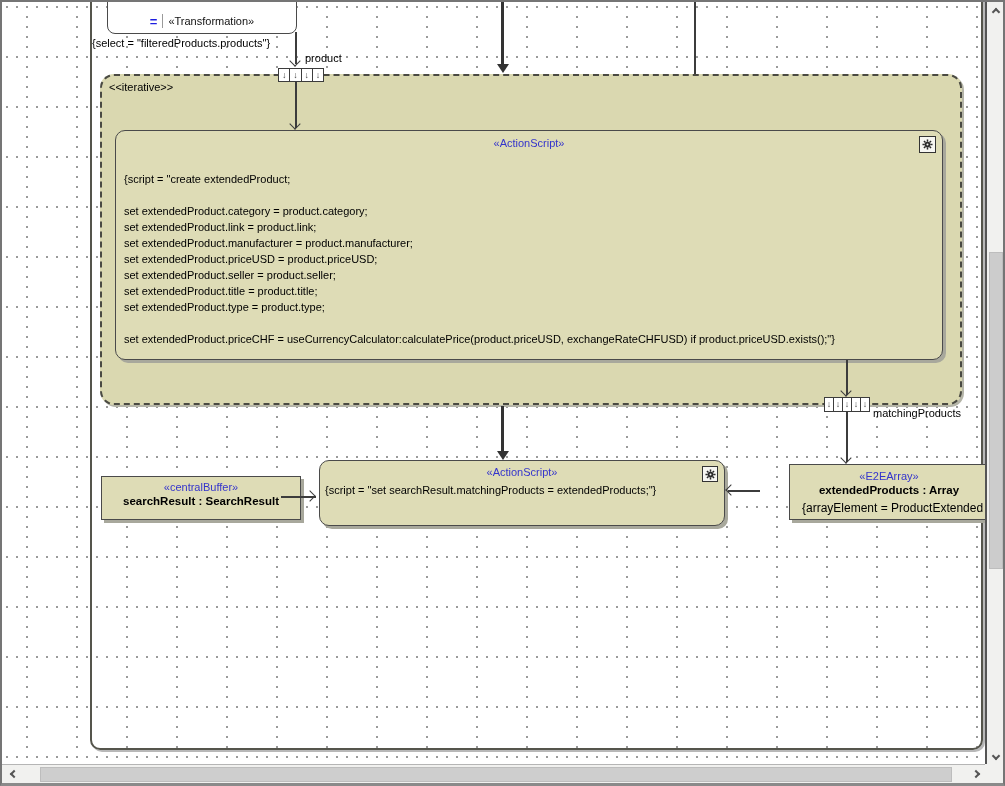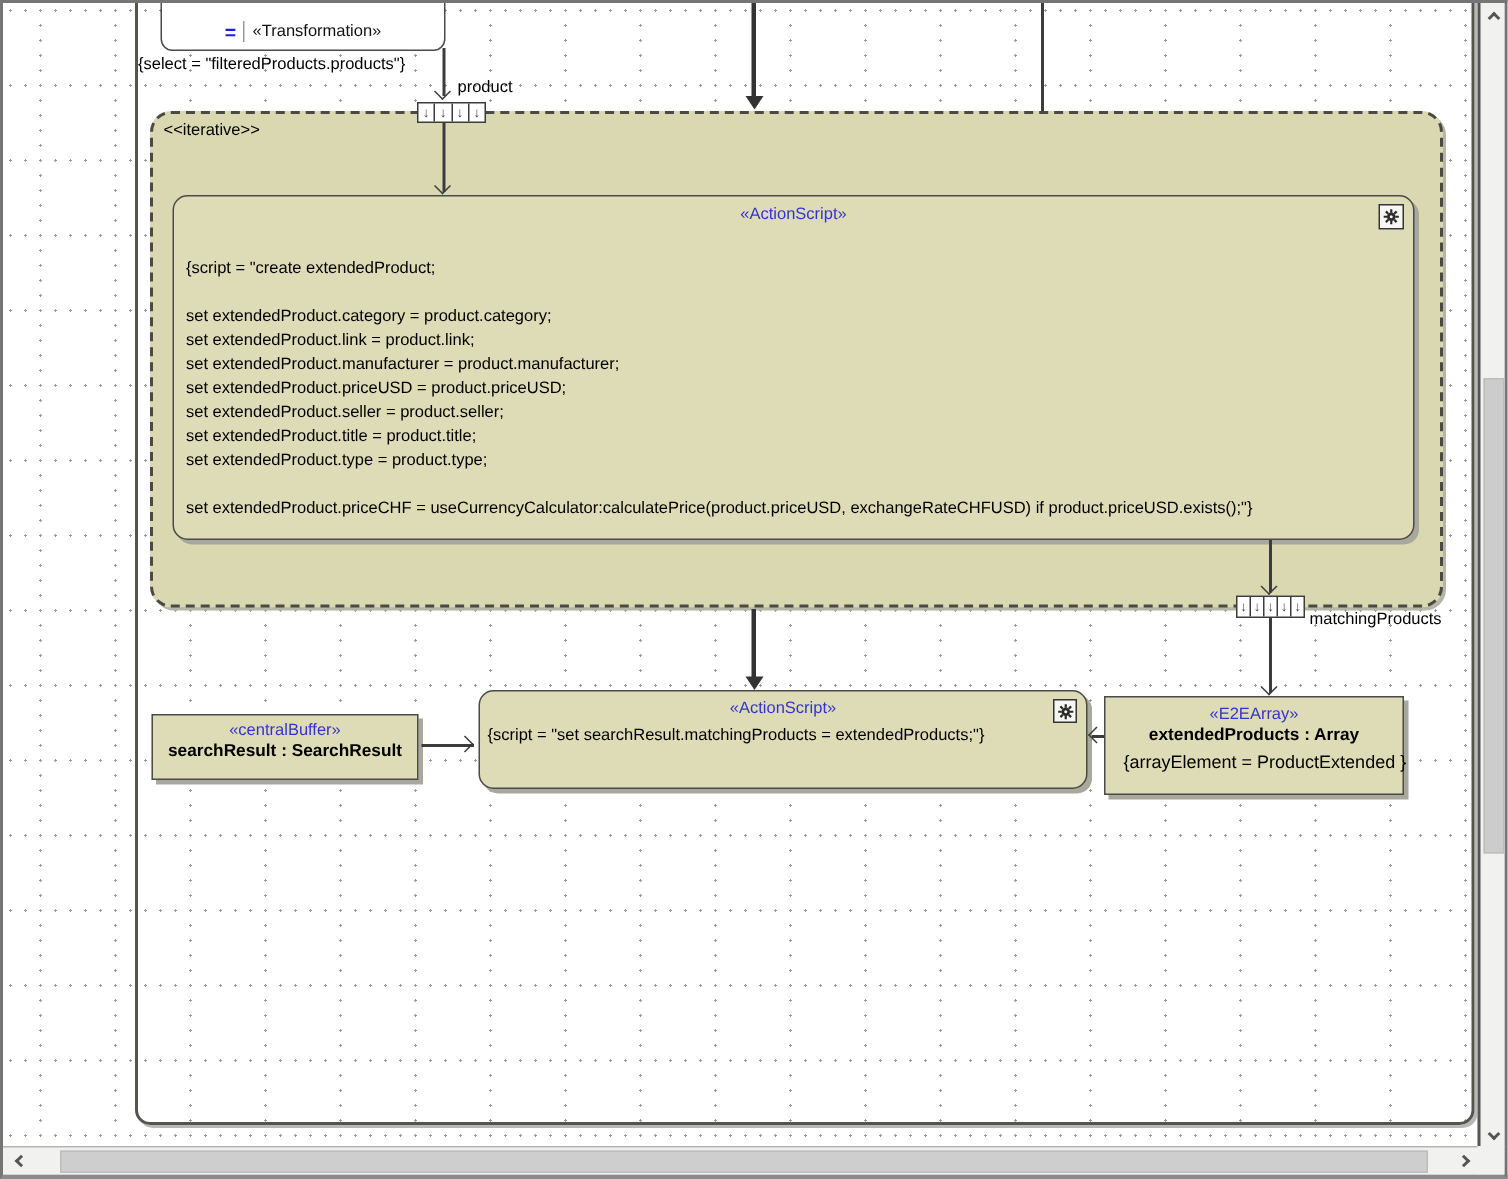--- a/index.html
+++ b/index.html
@@ -84,24 +84,24 @@
   .gear-btn {
     position:absolute; width:17px; height:17px; background:#f6f6f2;
     border:1px solid #333; display:flex; align-items:center; justify-content:center;
   }
 
   
   #calc { left:113px; top:128px; width:828px; height:230px; padding-top:5px; }
   #calc .script-text { position:absolute; left:8px; top:40px; }
 
   
-  #searchResult { left:99px; top:474px; width:178px; height:44px; padding-top:3px; }
+  #searchResult { left:99px; top:474px; width:200px; height:44px; padding-top:3px; }
   #setMatching  { left:317px; top:458px; width:406px; height:66px; padding-top:4px; }
   #setMatching .script-text { margin-top:3px; padding-left:5px; }
-  #extArray     { left:734px; top:462px; width:200px; height:66px; padding-top:4px; }
+  #extArray     { left:787px; top:462px; width:200px; height:56px; padding-top:4px; }
   #extArray .constraint-line { font-size:12px; color:#000; padding-left:12px; margin-top:3px; white-space:nowrap;text-align:right; }
 
   
   #vscroll { position:absolute; right:0; top:0; width:18px; height:763px;
              background:#f1f1ef; border-left:2px solid #555; }
   #hscroll { position:absolute; left:0; bottom:0; width:985px; height:19px;
              background:#f1f1ef; border-top:1px solid #b5b5b5; }
   #corner  { position:absolute; right:0; bottom:0; width:18px; height:19px; background:#f1f1ef; }
   .sb-btn { position:absolute; width:16px; height:16px; display:flex;
             align-items:center; justify-content:center; }

